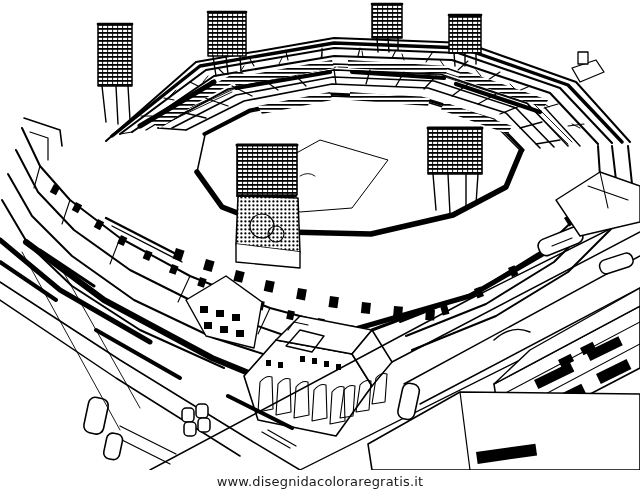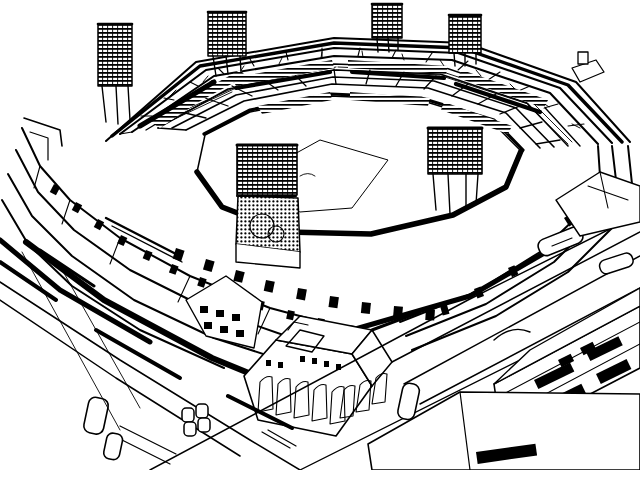--- a/index.html
+++ b/index.html
@@ -413,14 +413,15 @@
 
         <g stroke-width="0.9">
           <path d="M22 252 L120 430"></path>
           <path d="M60 266 L140 408"></path>
         </g>
 
       </g>
     </svg>
   </div>
 
+  <div id="watermark">www.disegnidacoloraregratis.it</div>
 
 </div>
 
 </body></html>

